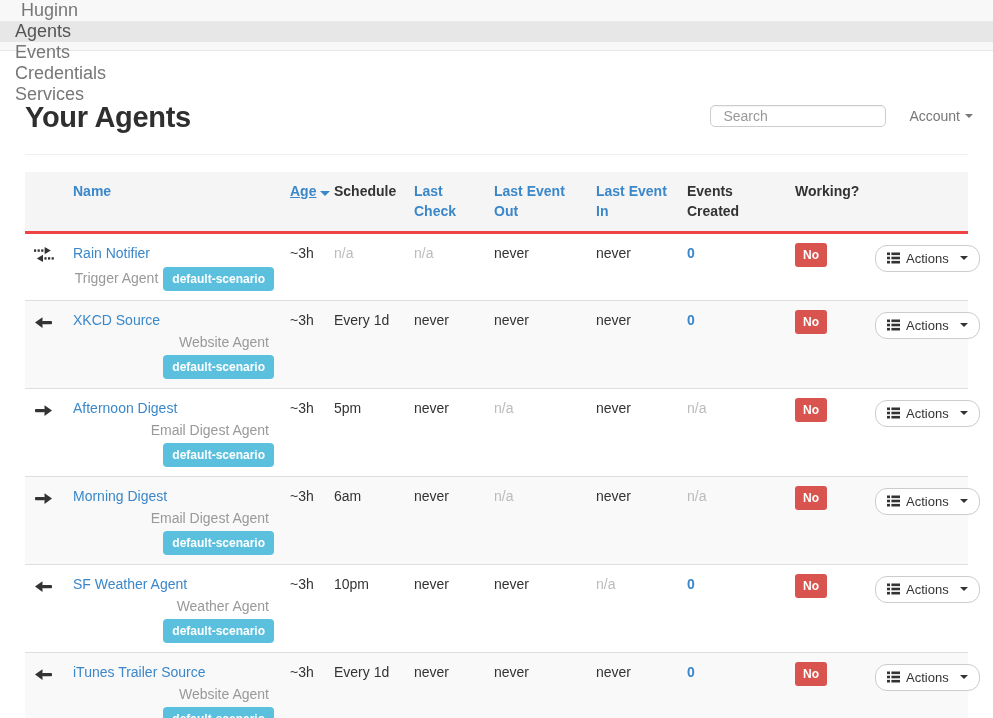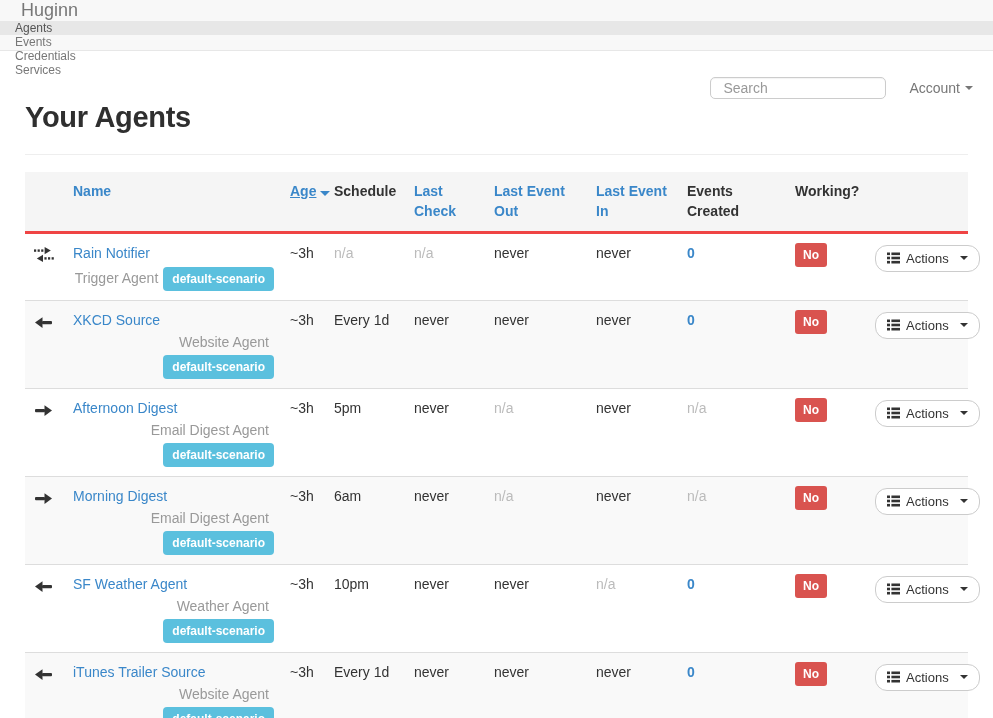--- a/index.html
+++ b/index.html
@@ -27,21 +27,21 @@
     height:51px;background:var(--navbar-bg);
     border-bottom:1px solid #e7e7e7;
     display:flex;align-items:stretch;flex-direction:column;
   }
   .brand{
     display:flex;align-items:center;
     padding:0 18px 0 21px;font-size:18px;color:#777;
   }
   .nav-item{
     display:flex;align-items:center;
-    padding:0 15px;color:#777;font-size:12px;
+    padding:0 15px;color:#777;font-size:18px;
   }
   .nav-item.active{background:var(--navbar-active-bg);color:#555;}
   .nav-right{margin-left:auto;display:flex;align-items:center;padding-right:15px;}
   .search{
     width:176px;height:22px;padding:6px 12px;
     border:1px solid #ccc;border-radius:5px;
     font-size:14px;color:#555;outline:none;
     font-family:"Liberation Sans","DejaVu Sans",sans-serif;
     box-shadow:inset 0 1px 1px rgba(0,0,0,.05);
     margin-right:18px;

